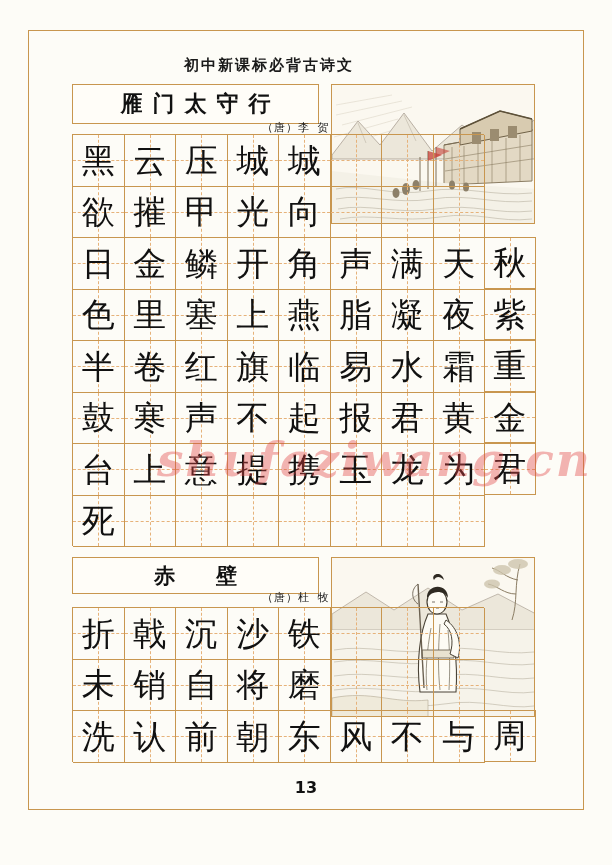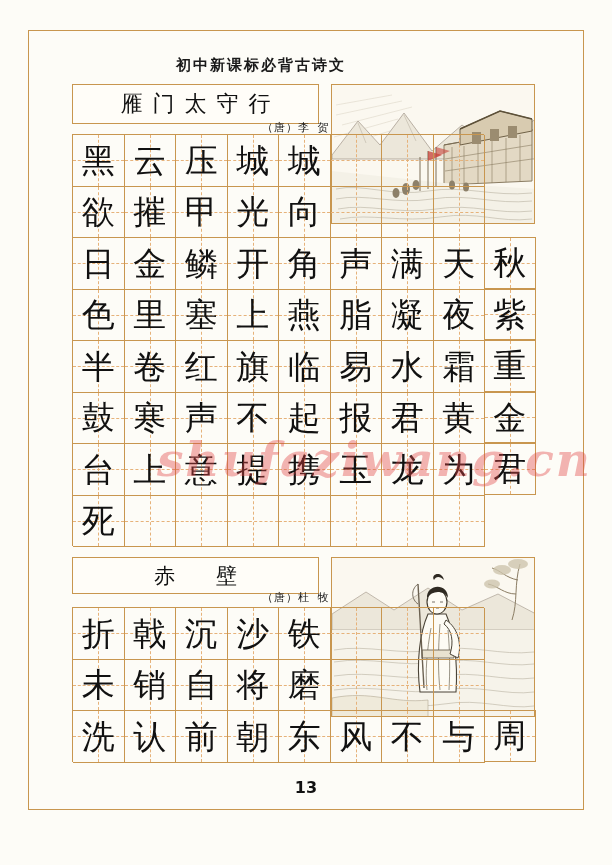--- a/index.html
+++ b/index.html
@@ -26,21 +26,21 @@
     position: absolute;
     left: 28px; top: 30px;
     width: 556px; height: 780px;
     border: 1.5px solid #c8964f;
     box-sizing: border-box;
   }
 
   
   #header-title {
     position: absolute;
-    left: 4px; top: 56px;
+    left: 12px; top: 56px;
     width: 514px;
     text-align: center;
     font-family: "DejaVu Serif", "Liberation Serif", serif;
     font-weight: bold;
     font-size: 15px;
     letter-spacing: 2px;
     color: #1a1a1a;
   }
 
   
@@ -53,21 +53,21 @@
     background: #fffdf8;
   }
   .poem-title-text {
     position: absolute;
     left: 0; top: 0;
     width: 100%; height: 100%;
     display: flex;
     align-items: center;
     justify-content: center;
     font-family: "DejaVu Serif", "Liberation Serif", serif;
-    font-weight: normal;
+    font-weight: bold;
     color: #111;
     letter-spacing: 10px;
     text-indent: 10px;
   }
   .poem-author {
     position: absolute;
     font-family: Liberation Mono, monospace;
     font-size: 11px;
     color: #1a1a1a;
     letter-spacing: 1px;

